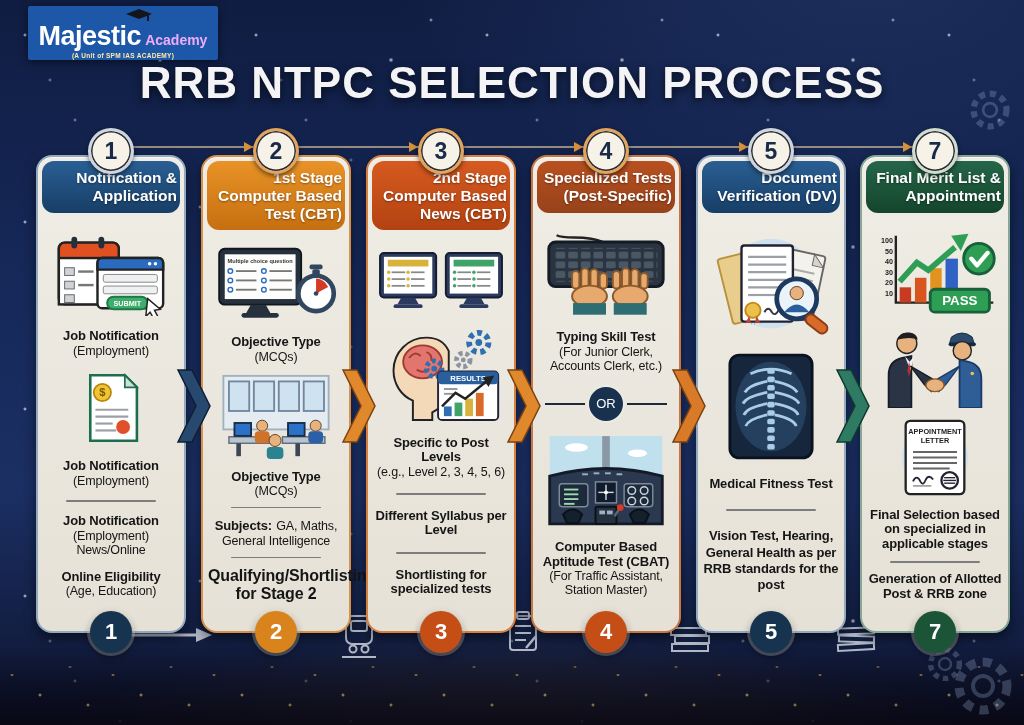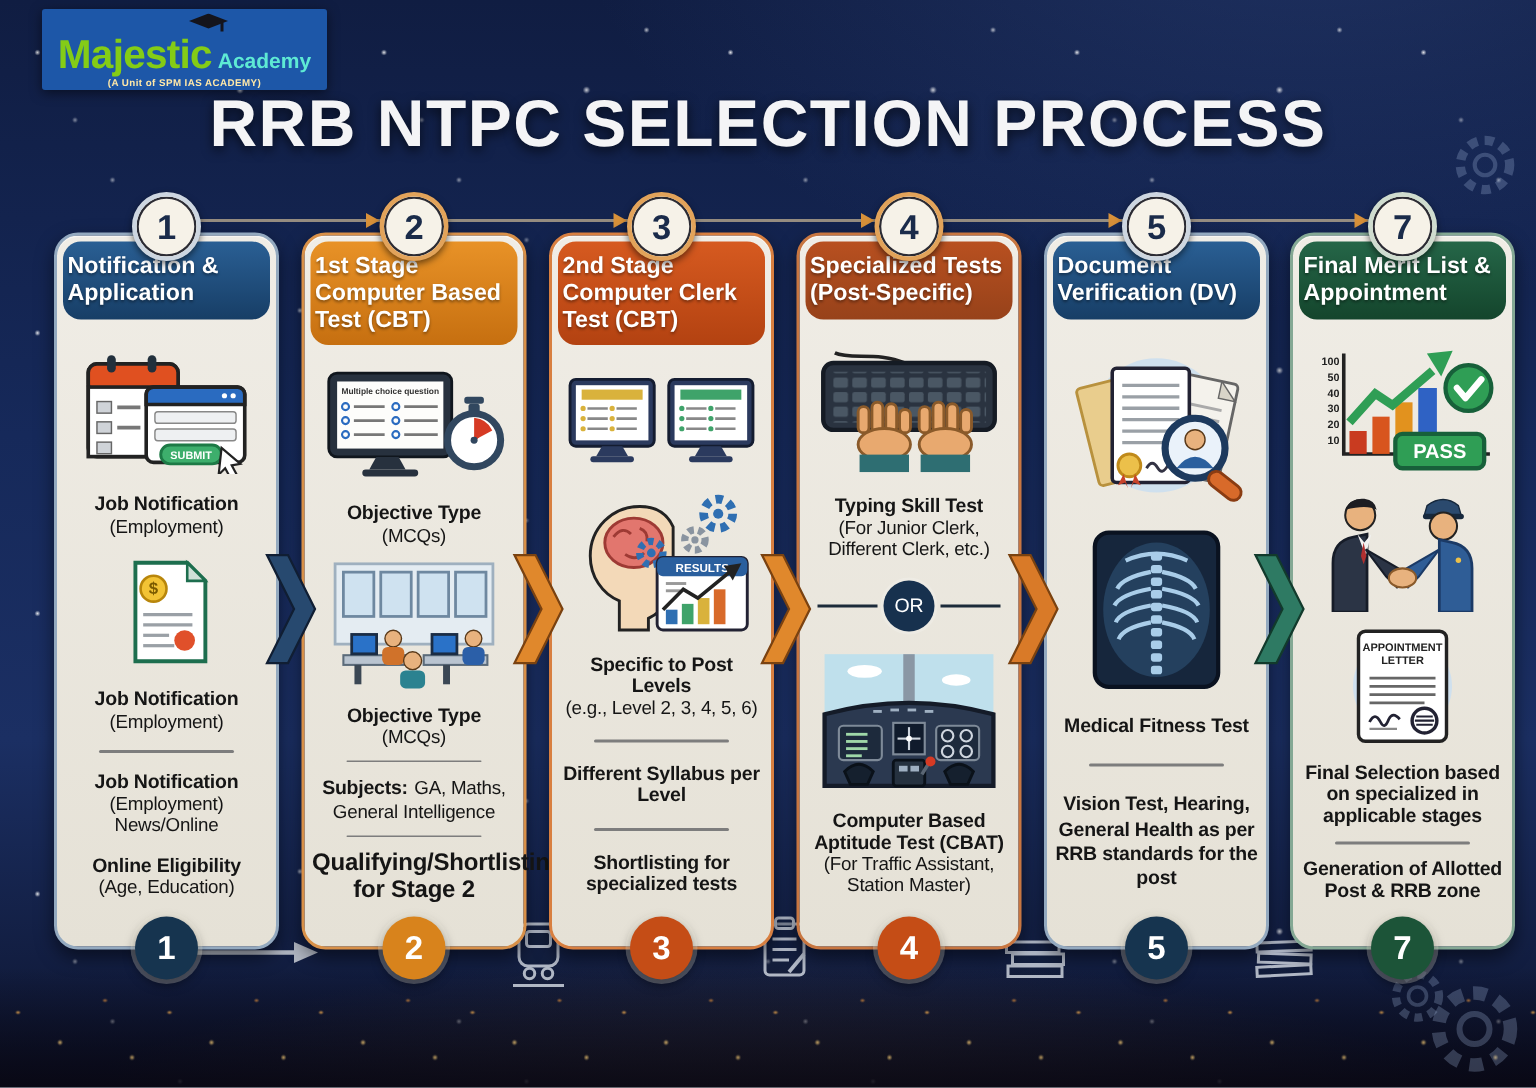--- a/index.html
+++ b/index.html
@@ -25,37 +25,37 @@
       radial-gradient(1.5px 1px at 12px 30px, rgba(255,180,80,.85), transparent 2px),
       radial-gradient(1px 1px at 40px 50px, rgba(255,210,120,.8), transparent 2px),
       radial-gradient(1.5px 1px at 70px 22px, rgba(255,160,60,.7), transparent 2px),
       radial-gradient(1px 1px at 88px 60px, rgba(255,210,120,.75), transparent 2px),
       linear-gradient(180deg, transparent, rgba(8,6,16,.85));
     background-size:101px 80px,101px 80px,101px 80px,101px 80px,100% 100%;}
   .logo{position:absolute;left:28px;top:6px;width:190px;height:54px;background:#1d57a8;
     border-radius:2px;box-shadow:0 2px 8px rgba(0,0,0,.5);display:flex;flex-direction:column;
     align-items:center;justify-content:center;line-height:1;}
   .logo .row{display:flex;align-items:baseline;gap:4px;}
-  .logo .name{color:#84cc16;font-size:27px;font-weight:800;letter-spacing:-.5px;}
-  .logo .suffix{color:#5eead4;font-size:14px;font-weight:600;margin-top:26px;}
+  .logo .name{color:#ffffff;font-size:27px;font-weight:800;letter-spacing:-.5px;}
+  .logo .suffix{color:#f0abfc;font-size:14px;font-weight:600;margin-top:26px;}
   .logo .tag{color:#ffe9a8;font-size:6.5px;font-weight:700;margin-top:3px;letter-spacing:.3px;}
   .cap{position:absolute;top:3px;left:98px;}
   .title{position:absolute;top:58px;left:0;width:100%;text-align:center;color:#f4f4f6;
     font-size:44px;font-weight:800;letter-spacing:1px;text-shadow:0 3px 8px rgba(0,0,0,.65);}
   .topline{position:absolute;top:146px;left:111px;width:824px;height:2px;
     background:rgba(205,185,150,.7);z-index:1;}
   .tri{position:absolute;top:142px;width:0;height:0;border-left:9px solid #d8913a;
     border-top:5px solid transparent;border-bottom:5px solid transparent;z-index:2;}
   .col{position:absolute;top:155px;width:150px;height:478px;z-index:3;}
   .card{position:absolute;inset:0;border:2px solid var(--bc);border-radius:16px;
     background:linear-gradient(180deg,#f0ede6,#e5e1d6);
     box-shadow:0 5px 12px rgba(0,0,0,.5), inset 0 1px 0 rgba(255,255,255,.5);
     display:flex;flex-direction:column;}
   .hd{margin:4px;border-radius:12px;padding:8px 3px;background:var(--hg);color:#fff;
-    text-align:left;font-weight:700;font-size:15.5px;line-height:1.15;
+    text-align:right;font-weight:700;font-size:15.5px;line-height:1.15;
     text-shadow:0 1px 2px rgba(0,0,0,.4);}
   .bd{flex:1;display:flex;flex-direction:column;align-items:center;
     justify-content:space-evenly;padding:2px 5px 20px;}
   .num-top{position:absolute;top:-27px;left:50%;transform:translateX(-50%);width:40px;height:40px;
     border-radius:50%;background:#f6f2e8;color:#1a2b4a;font-size:23px;font-weight:800;
     display:flex;align-items:center;justify-content:center;border:3px solid var(--ring);
     box-shadow:0 2px 5px rgba(0,0,0,.55), inset 0 0 0 1.5px #2b2b33;z-index:5;}
   .num-bottom{position:absolute;bottom:-20px;left:50%;transform:translateX(-50%);width:42px;height:42px;
     border-radius:50%;background:var(--cc);color:#fff;font-size:22px;font-weight:800;
     display:flex;align-items:center;justify-content:center;
@@ -252,21 +252,21 @@
       <div class="hr"></div>
       <div class="tb b" style="font-size:16px;">Qualifying/Shortlisting for Stage 2</div>
     </div>
   </div>
   <div class="num-bottom">2</div>
 </div>
 
 <div class="col c3">
   <div class="num-top">3</div>
   <div class="card">
-    <div class="hd">2nd Stage Computer Clerk Test (CBT)</div>
+    <div class="hd">2nd Stage Computer Based News (CBT)</div>
     <div class="bd">
       <svg width="126" height="60" viewBox="0 0 130 62">
         <g>
           <rect x="2" y="2" width="58" height="46" rx="4" fill="#2b3a5e" stroke="#141c30" stroke-width="2"></rect>
           <rect x="6" y="6" width="50" height="38" fill="#fff"></rect>
           <rect x="10" y="9" width="42" height="7" fill="#d9b23c"></rect>
           <g stroke="#888" stroke-width="1.8">
               <line x1="14" y1="22" x2="28" y2="22"></line>
               <line x1="34" y1="22" x2="48" y2="22"></line>
               <line x1="14" y1="29" x2="28" y2="29"></line>
@@ -369,21 +369,21 @@
             <rect x="91" y="38" width="7.5" height="20" rx="3.7"></rect>
             <rect x="100.5" y="42" width="7.5" height="16" rx="3.7"></rect>
           <ellipse cx="90" cy="66" rx="18" ry="11"></ellipse>
         </g>
         <rect x="31" y="73" width="34" height="12" fill="#2e6e72"></rect>
           <rect x="73" y="73" width="34" height="12" fill="#2e6e72"></rect>
       </svg>
       <div class="tb">
         <div class="b">Typing Skill Test</div>
         <div class="n">(For Junior Clerk,</div>
-        <div class="n">Different Clerk, etc.)</div>
+        <div class="n">Accounts Clerk, etc.)</div>
       </div>
       <div class="or-row">
         <div class="or-line"></div>
         <div class="or-badge">OR</div>
         <div class="or-line"></div>
       </div>
       <svg width="124" height="92" viewBox="0 0 130 96">
         <rect x="6" y="2" width="118" height="42" fill="#bfe0ec"></rect>
         <ellipse cx="34" cy="14" rx="12" ry="4.5" fill="#fff"></ellipse>
           <ellipse cx="98" cy="20" rx="10" ry="4" fill="#fff"></ellipse>

